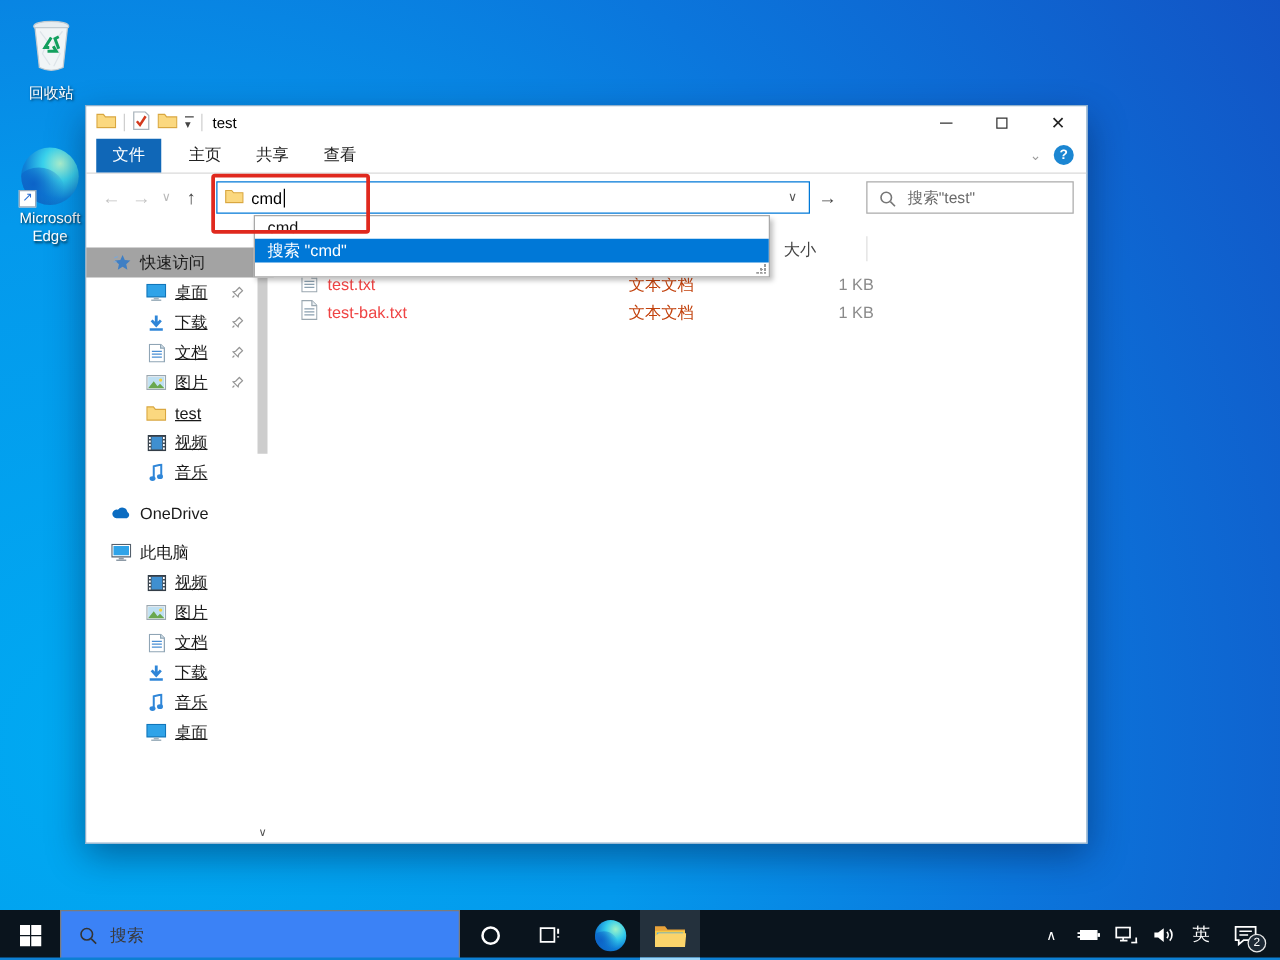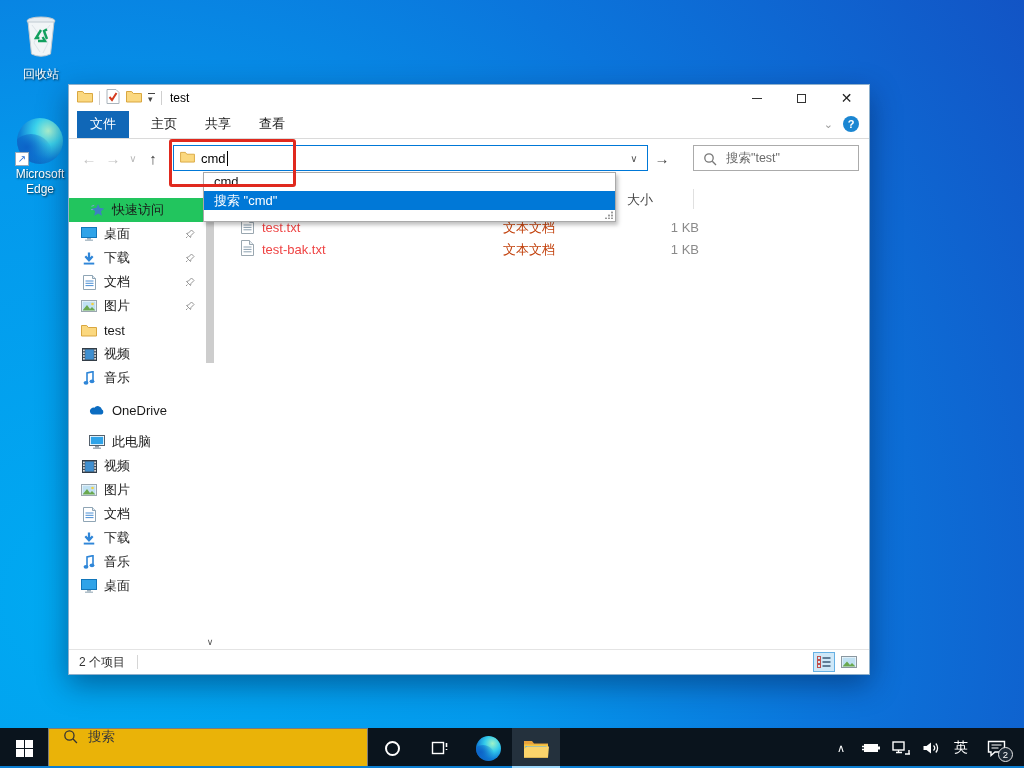--- a/index.html
+++ b/index.html
@@ -54,22 +54,22 @@
   .go-btn { width:26px; height:26px; display:flex; align-items:center; justify-content:center; color:#444; font-size:15px; margin-left:1px; }
   .searchbox { margin-left:18px; width:166px; height:26px; border:1px solid #ababab; position:relative; background:#fff; }
   .searchbox svg { position:absolute; left:9px; top:6px; color:#777; }
   .searchbox input { width:100%; height:100%; border:none; outline:none; padding-left:32px; font-size:12.5px;
     font-family:inherit; color:#444; background:transparent; }
   .searchbox input::placeholder { color:#6b6b6b; opacity:1; }
 
   .content { flex:1; display:flex; position:relative; min-height:0; }
   .navpane { width:150px; flex:0 0 auto; padding-top:21px; position:relative; font-size:13px; }
   .np-item { height:24px; display:flex; align-items:center; gap:7px; padding-left:20px; white-space:nowrap; }
-  .np-item.child { padding-left:12px; }
-  .np-item.qa { background:#22c55e;font-family:Liberation Serif, serif; }
+  .np-item.child { padding-left:48px;text-decoration:underline; }
+  .np-item.qa { background:#a3a3a3;font-family:Liberation Serif, serif; }
   .np-item .ic { width:16px; height:16px; flex:0 0 auto; display:flex; align-items:center; justify-content:center; }
   .np-item .pin { margin-left:auto; margin-right:24px; }
   .np-gap { height:8px; }
   .np-scroll { position:absolute; right:3px; top:6px; bottom:2px; width:12px; }
   .np-thumb { position:absolute; top:0; left:2px; width:8px; height:180px; background:#cdcdcd; }
   .np-down { position:absolute; bottom:0; left:0; width:12px; text-align:center; font-size:9px; color:#505050; }
 
   .filepane { flex:1; position:relative; font-size:13px; }
   .col-header { position:absolute; top:10px; left:0; right:8px; height:26px; color:#444; }
   .col-size { position:absolute; left:408px; top:4px; }
@@ -101,21 +101,21 @@
       radial-gradient(circle at 1px 7.5px, #9a9a9a 1px, transparent 1.2px); }
   .annotation-rect { position:absolute; left:169px; top:139px; width:127px; height:48px;
     border:3px solid #e0291e; border-radius:3px; z-index:50; pointer-events:none; }
 
   
   .taskbar { position:absolute; left:0; bottom:0; width:1024px; height:40px; background:#0a141d; display:flex; align-items:stretch; z-index:80; }
   .taskbar::after { content:""; position:absolute; left:0; right:0; bottom:0; height:2px; background:#0d7fd2; }
   .tb-btn { width:48px; display:flex; align-items:center; justify-content:center; position:relative; }
   .start-logo { width:17px; height:17px; display:grid; grid-template-columns:8px 8px; grid-template-rows:8px 8px; gap:1px; }
   .start-logo span { background:#fff; }
-  .tb-search { width:320px; background:#eab308; border:1px solid #7b7b7b; display:flex; align-items:flex-start; padding-left:14px; gap:10px; color:#3a3a3a; position:relative; }
+  .tb-search { width:320px; background:#3b82f6; border:1px solid #7b7b7b; display:flex; align-items:center; padding-left:14px; gap:10px; color:#3a3a3a; position:relative; }
   .tb-search input { border:none; outline:none; background:transparent; font-size:13.5px; font-family:inherit; color:#333; width:240px; }
   .tb-search input::placeholder { color:#3a3a3a; opacity:1; }
   .cortana-ring { width:15px; height:15px; border:2px solid #fff; border-radius:50%; }
   .tb-btn.active { background:#24313d; }
   .tb-btn.active::after { content:""; position:absolute; left:0; right:0; bottom:0; height:2px; background:#9bd7fb; z-index:2; }
   .tb-edge { width:25px; height:25px; border-radius:50%;
     background: radial-gradient(circle at 66% 30%, #9ef2c8 0%, #35cdeb 32%, #0f7fd7 64%, #0a56b4 100%); position:relative; overflow:hidden; }
   .tb-edge::after { content:""; position:absolute; left:-5px; top:9px; width:24px; height:24px; border-radius:50%;
     background: radial-gradient(circle at 40% 30%, #0c63c8 0%, rgba(12,99,200,0) 62%); }
   .tray { margin-left:auto; display:flex; align-items:center; gap:4px; padding-right:10px; color:#fff; }
@@ -449,41 +449,20 @@
                 <path d="M8.5 .5 v4 h4" fill="#e8eef2" stroke="#9aa7b0"></path>
                 <path d="M2.5 7 h8 M2.5 9.4 h8 M2.5 11.8 h8" stroke="#8ba0b0"></path>
               </svg></span>
           <span class="fname">test-bak.txt</span>
           <span class="ftype">文本文档</span>
           <span class="fsize">1 KB</span>
         </div>
       </div>
     </div>
 
-    <div class="statusbar">
-      <span>2 个项目</span>
-      <span class="status-sep"></span>
-      <span class="view-btns">
-        <span class="view-btn sel">
-          <svg width="14" height="12" viewBox="0 0 14 12">
-              <rect x="0.5" y="0.5" width="3" height="3" fill="none" stroke="#c0504d"></rect>
-              <rect x="0.5" y="4.5" width="3" height="3" fill="none" stroke="#c0504d"></rect>
-              <rect x="0.5" y="8.5" width="3" height="3" fill="none" stroke="#c0504d"></rect>
-              <path d="M5.5 2 h8 M5.5 6 h8 M5.5 10 h8" stroke="#3e5a75" stroke-width="1.4"></path>
-            </svg>
-        </span>
-        <span class="view-btn">
-          <svg width="16" height="12" viewBox="0 0 16 12">
-              <rect x="0.5" y="0.5" width="15" height="11" fill="#fff" stroke="#8a97a0"></rect>
-              <rect x="1.5" y="1.5" width="13" height="9" fill="#bfe0f2"></rect>
-              <path d="M1.5 10.5 L6 5.5 L9 9 L11 7 L14.5 10.5z" fill="#6aa84f"></path>
-            </svg>
-        </span>
-      </span>
-    </div>
   </div>
 
   <div class="address-dropdown">
     <div class="dd-item">cmd</div>
     <div class="dd-item sel">搜索 "cmd"</div>
     <span class="dd-grip"></span>
   </div>
 
   <div class="annotation-rect"></div>
 

